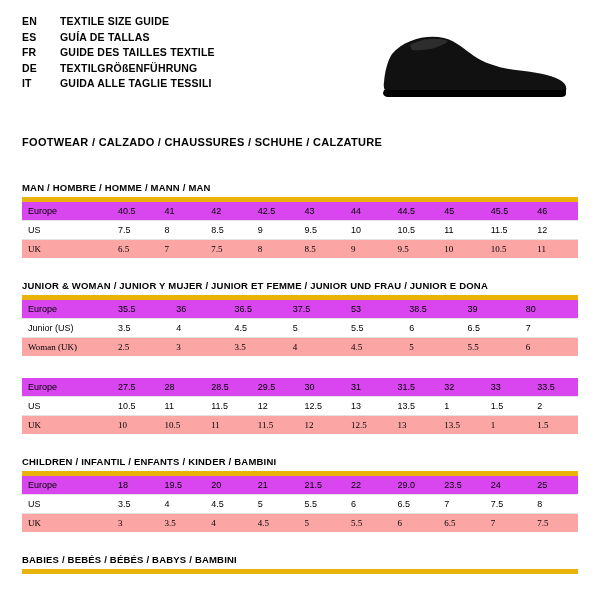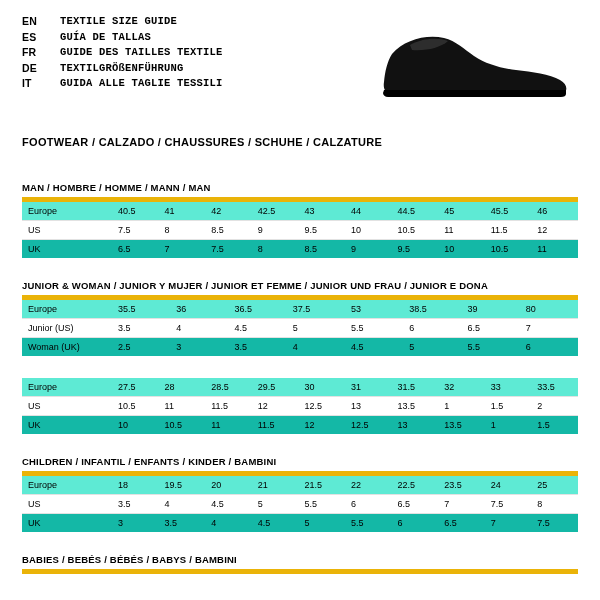--- a/index.html
+++ b/index.html
@@ -38,21 +38,20 @@
     white-space: nowrap;
   }
   .lang-code {
     width: 38px;
     font-weight: bold;
     letter-spacing: 0.2px;
   }
   .lang-title {
     font-weight: bold;
     letter-spacing: 0.2px;
-    font-family: Liberation Mono, monospace;
   }
 
   .shoe-art {
     position: absolute;
     top: 18px;
     right: 6px;
     width: 190px;
     height: 72px;
   }
 
@@ -85,25 +84,26 @@
   }
   table.size-table td {
     font-size: 9px;
     line-height: 11px;
     padding: 3.5px 0 3.5px 6px;
     text-align: left;
     border-bottom: 1px solid #e2e2e2;
     white-space: nowrap;
   }
   table.size-table tr.head td {
-    background: #5eead4;
+    background: #d946ef;
     font-weight: normal;
   }
   table.size-table tr.alt td {
-    background: #14b8a6;
+    background: #fca5a5;
+    font-family: Liberation Serif, serif;
   }
   table.size-table td.lbl {
     width: 84px;
   }
   table.size-table tr:last-child td {
     border-bottom: none;
   }
 </style>
 </head>
 <body>
@@ -284,21 +284,21 @@
         <table class="size-table">
           <tbody>
             <tr class="head">
               <td class="lbl">Europe</td>
               <td>18</td>
               <td>19.5</td>
               <td>20</td>
               <td>21</td>
               <td>21.5</td>
               <td>22</td>
-              <td>22.5</td>
+              <td>29.0</td>
               <td>23.5</td>
               <td>24</td>
               <td>25</td>
             </tr>
             <tr class="">
               <td class="lbl">US</td>
               <td>3.5</td>
               <td>4</td>
               <td>4.5</td>
               <td>5</td>

